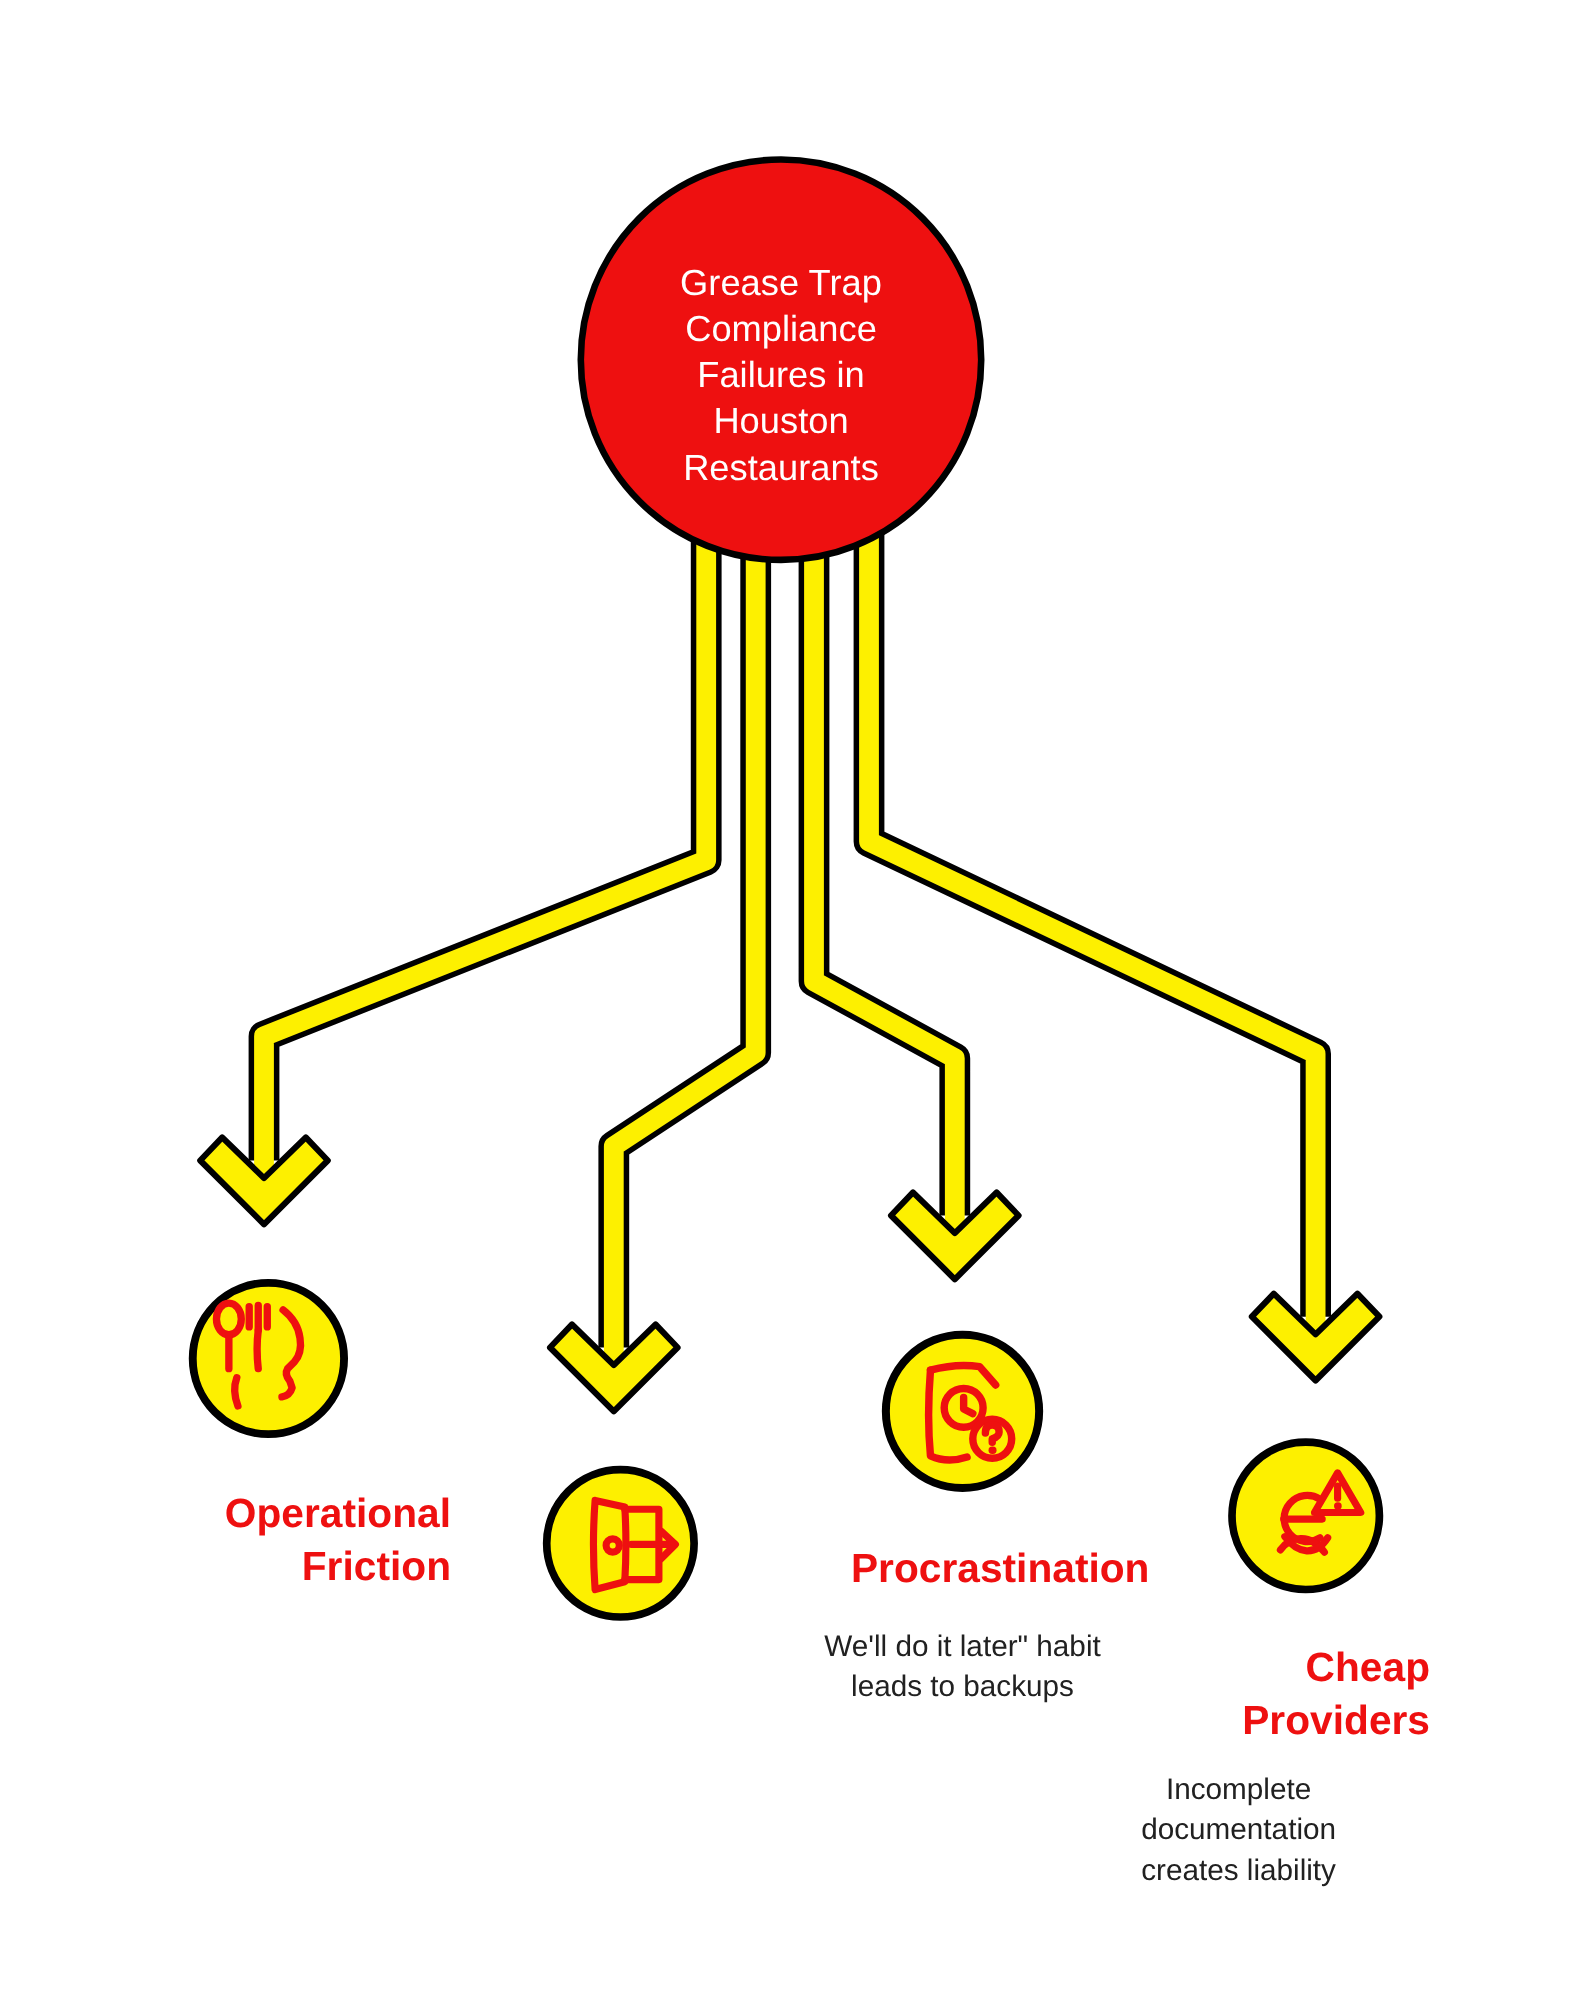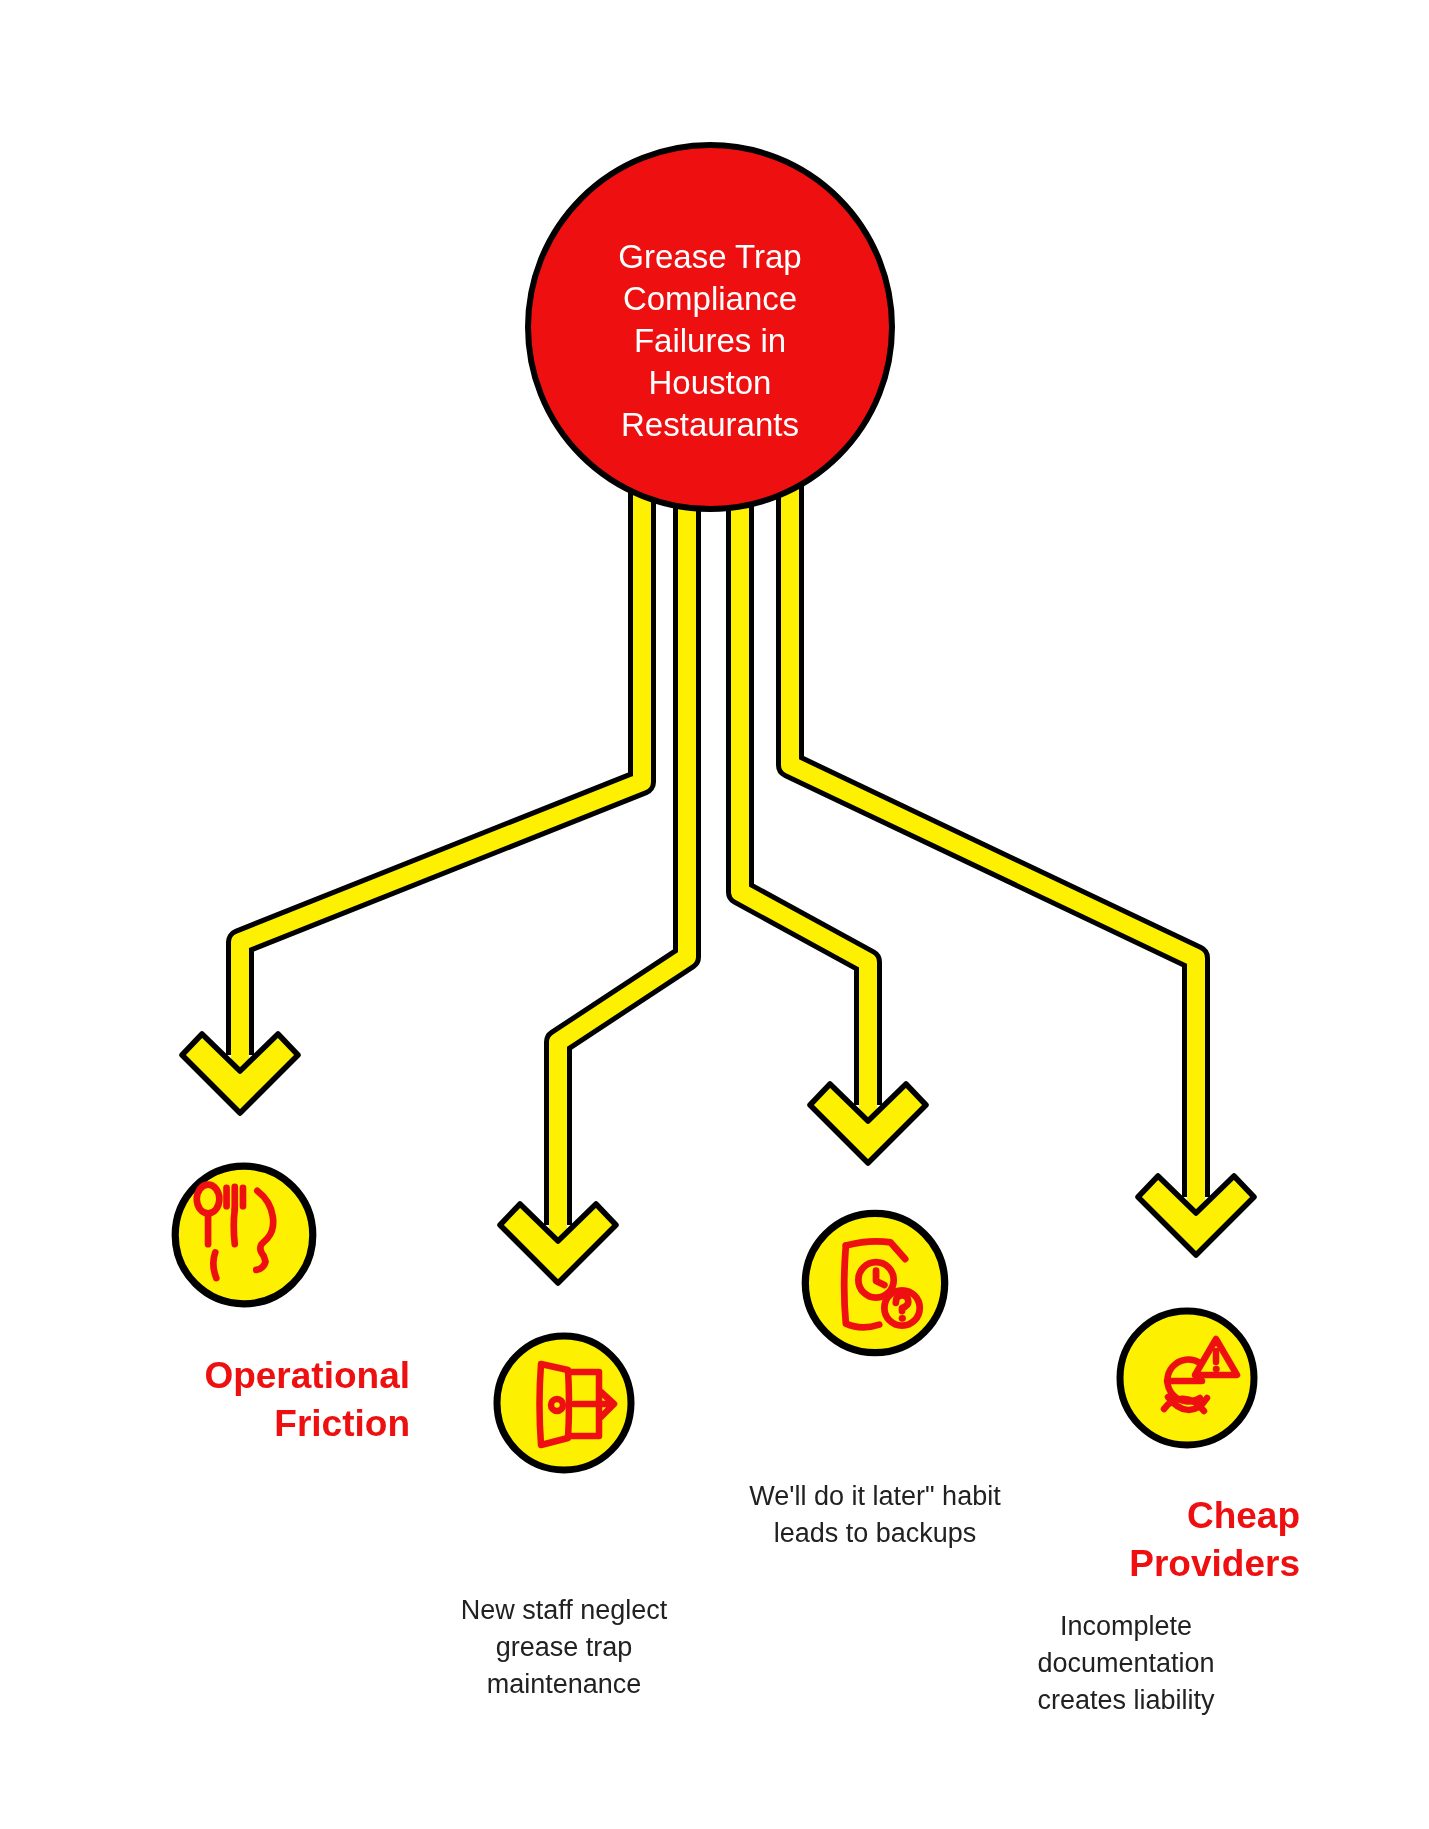--- a/index.html
+++ b/index.html
@@ -97,34 +97,32 @@
   <div class="cause-label" style="left:70px;top:1352px;width:340px">Operational
 Friction</div>
 
   <svg class="icon" style="left:489px;top:1328px" width="150" height="150" viewBox="0 0 150 150">
     <circle cx="75" cy="75" r="67" fill="#fdf000" stroke="#000" stroke-width="7"></circle>
     <path class="ic-stroke" d="M79 44 H110 V108 H79"></path>
     <path class="ic-stroke" d="M52 36 L79 42 Q81 75 79 110 L52 117 Q49 76 52 36 Z"></path>
     <circle class="ic-stroke" cx="68" cy="77" r="6"></circle>
     <path class="ic-stroke" d="M85 76 H124 M112 64 L125 76 L112 89"></path>
   </svg>
-  <div class="cause-desc" style="left:439px;top:1592px;width:250px">New staff neglect
-grease trap
-maintenance</div>
 
   <svg class="icon" style="left:797px;top:1205px" width="156" height="156" viewBox="0 0 150 150">
     <circle cx="75" cy="75" r="67" fill="#fdf000" stroke="#000" stroke-width="7"></circle>
     <path class="ic-stroke" d="M47 39 C45 64 45 93 47 114 C58 119 70 118 79 115"></path>
     <path class="ic-stroke" d="M47 39 C62 35 78 34 90 36 L104 52"></path>
     <circle class="ic-stroke" cx="76" cy="72" r="17"></circle>
     <path class="ic-stroke" d="M76 63 V73 L84 77"></path>
     <circle class="ic-stroke" cx="101" cy="99" r="17"></circle>
     <path class="ic-stroke" d="M95 94 Q95 87 101 87 Q107 87 107 93 Q107 97 101 99 V102"></path>
     <path class="ic-stroke" d="M101 109 L101.5 109"></path>
   </svg>
+  <div class="cause-label" style="left:705px;top:1402px;width:340px">Procrastination</div>
   <div class="cause-desc" style="left:725px;top:1478px;width:300px">We'll do it later" habit
 leads to backups</div>
 
   <svg class="icon" style="left:1112px;top:1303px" width="150" height="150" viewBox="0 0 150 150">
     <circle cx="75" cy="75" r="67" fill="#fdf000" stroke="#000" stroke-width="7"></circle>
     <path class="ic-stroke" d="M88 60 A21 21 0 1 0 88 95"></path>
     <path class="ic-stroke" d="M55 78 H90"></path>
     <path class="ic-stroke" d="M52 106 C62 92 80 92 92 108"></path>
     <path class="ic-stroke" d="M56 94 C68 110 84 112 95 95"></path>
     <path class="ic-stroke" d="M104 36 L125 72 H83 Z"></path>

